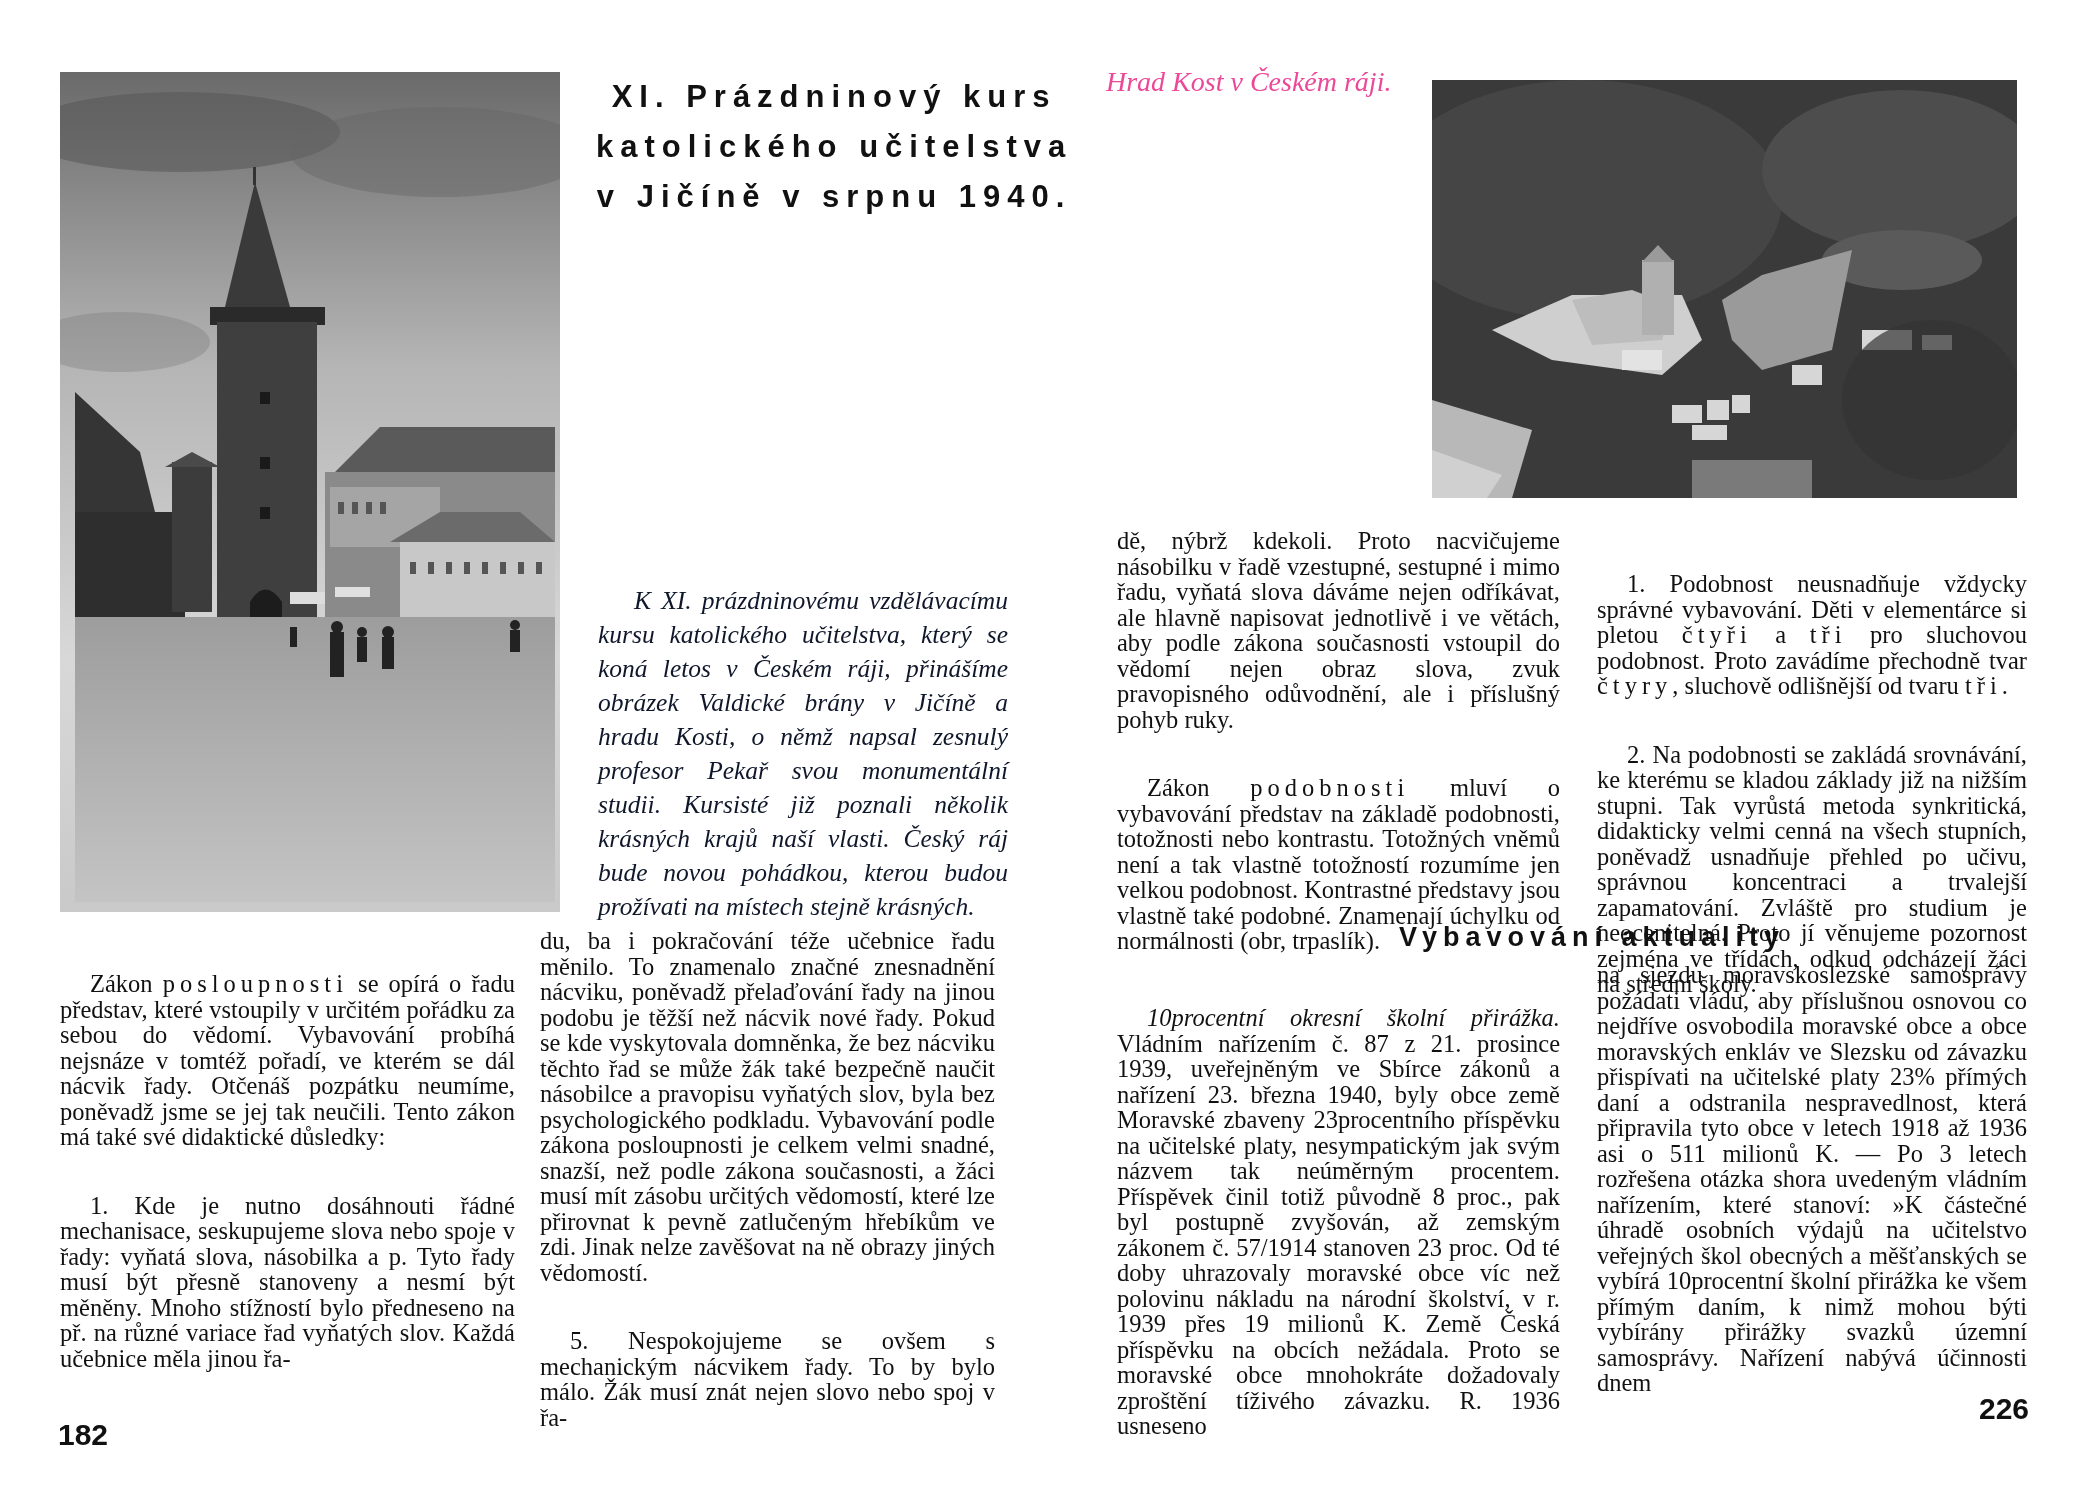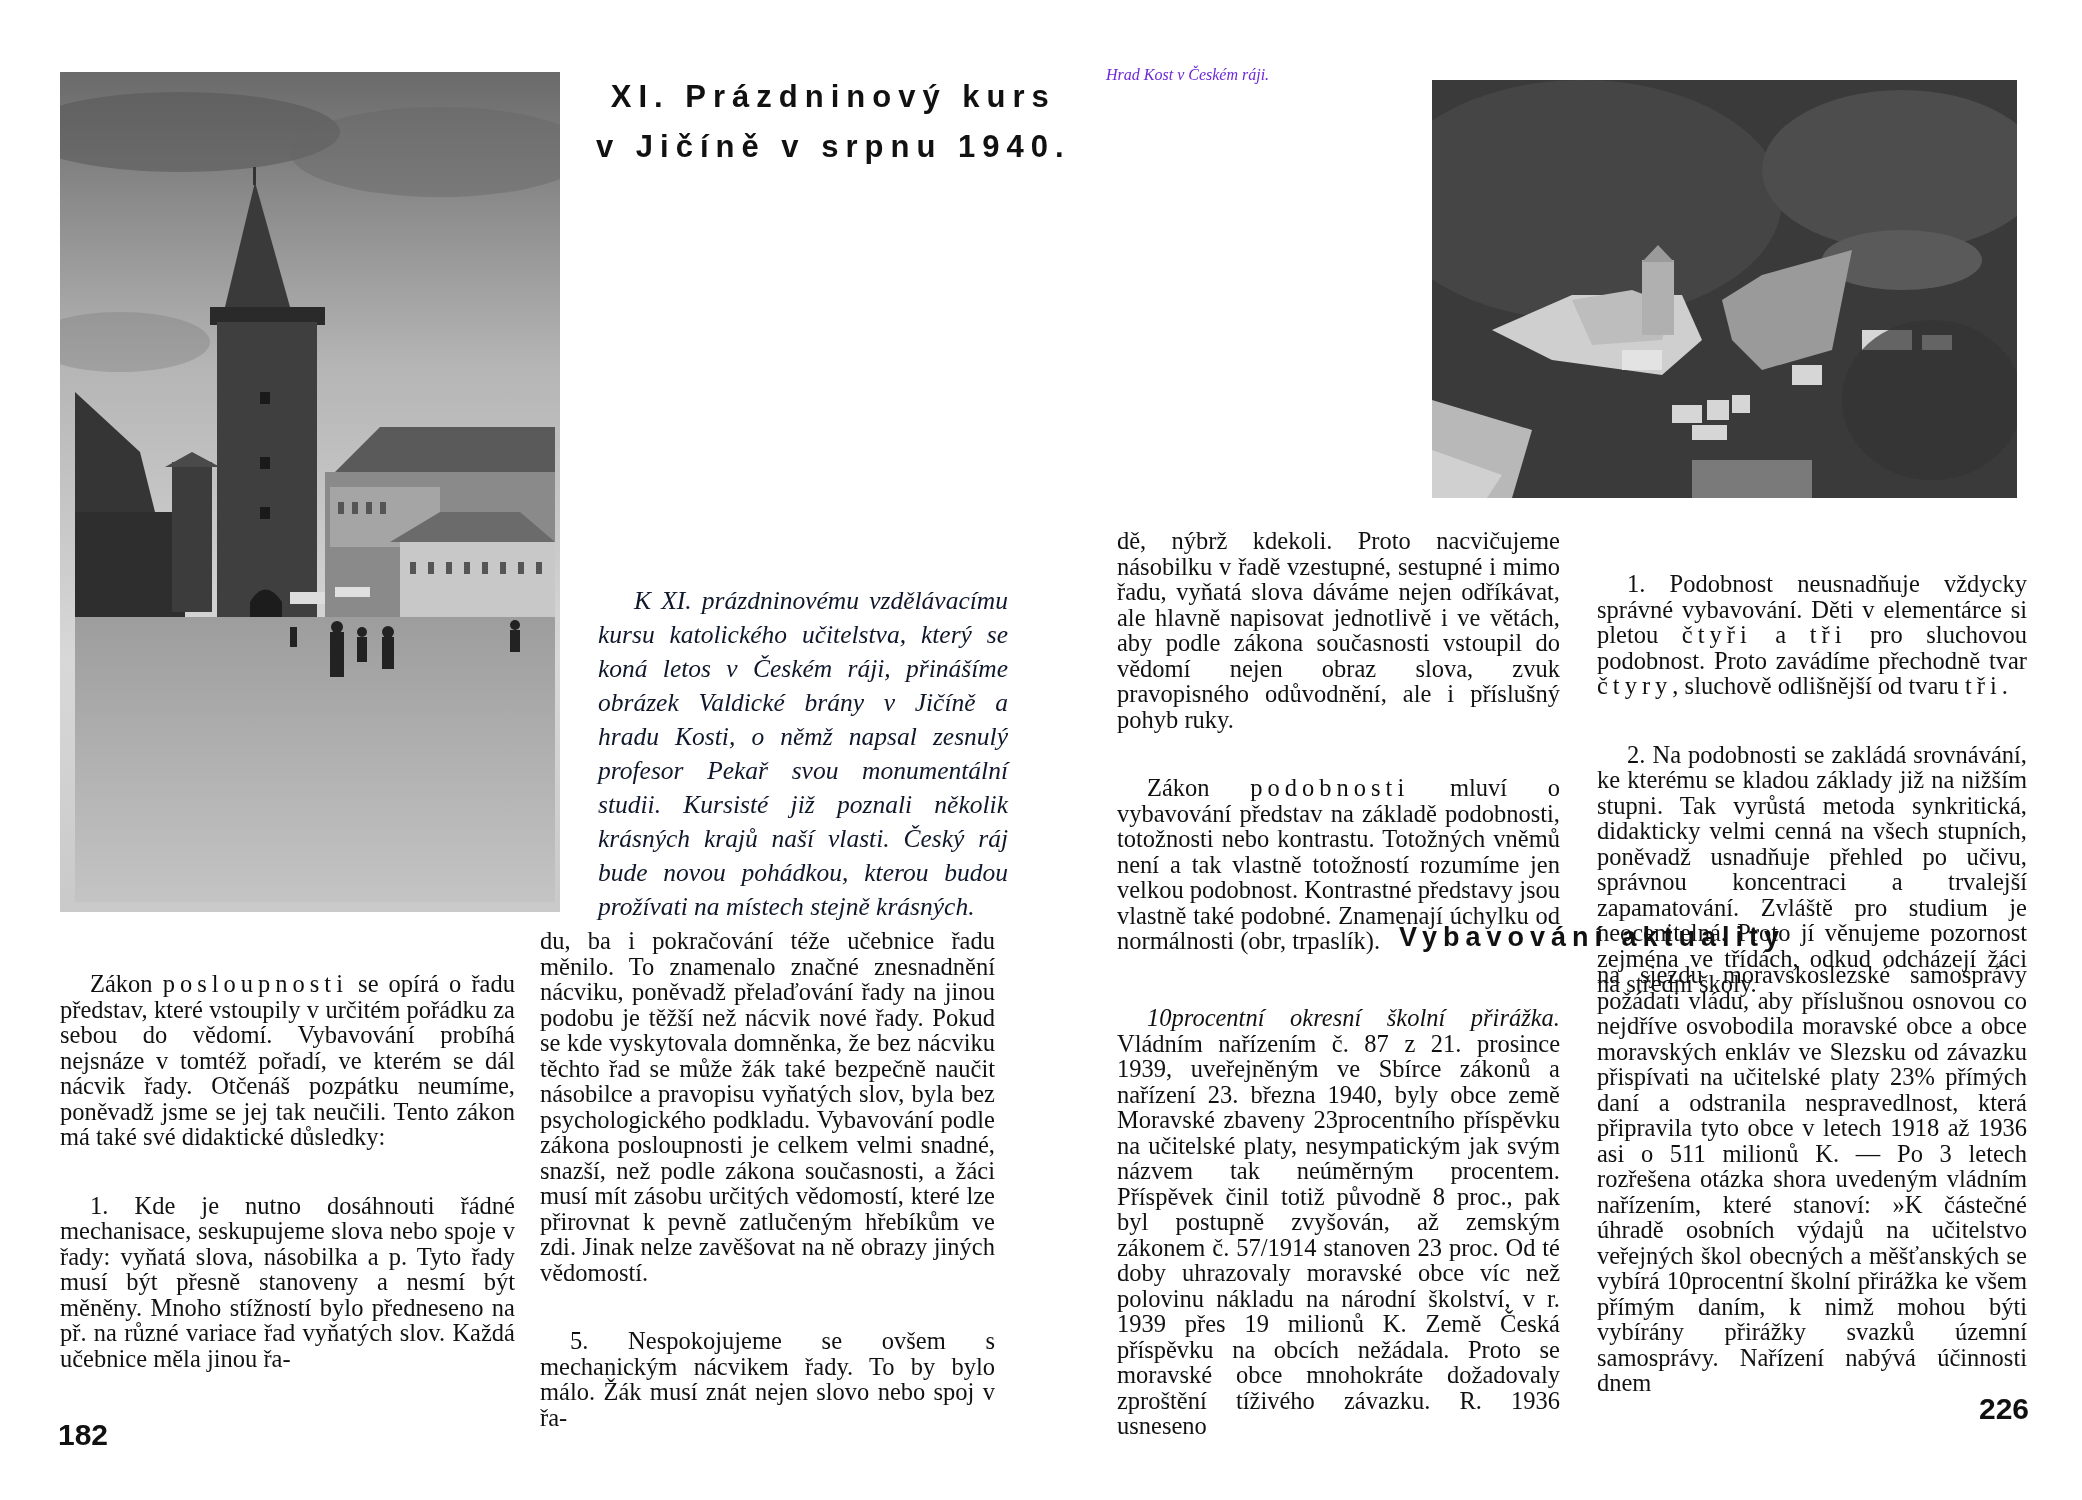--- a/index.html
+++ b/index.html
@@ -27,21 +27,21 @@
   .spaced { letter-spacing: 5px; }
   .it { font-style: italic; }
 
   .pagenum { position: absolute; font-family: "Liberation Sans", "DejaVu Sans", sans-serif;
              font-weight: bold; font-size: 30px; color: #111; }
 
   .section-title { position: absolute; font-family: "Liberation Sans", "DejaVu Sans", sans-serif;
                    font-weight: bold; font-size: 27px; letter-spacing: 6px; color: #111; white-space: nowrap; }
 
   .photo-caption { position: absolute; font-family: "Liberation Serif", "DejaVu Serif", serif;
-                   font-style: italic; font-size: 16px; color: #6d28d9; white-space: nowrap; }
+                   font-style: italic; font-size: 28px; color: #ec4899; white-space: nowrap; }
 </style>
 </head>
 <body>
 
 <div class="page" id="page-left">
 
   <div class="photo" style="left:60px; top:72px; width:500px; height:840px;">
     <svg viewBox="0 0 500 840" preserveAspectRatio="none">
       <defs>
         <linearGradient id="sky" x1="0" y1="0" x2="0" y2="1">
@@ -108,20 +108,21 @@
           <circle cx="328" cy="560" r="6"></circle>
         <rect x="450" y="558" width="10" height="22"></rect>
           <circle cx="455" cy="553" r="5"></circle>
         <rect x="230" y="555" width="7" height="20"></rect>
       </g>
     </svg>
   </div>
 
   <div class="headline" style="left:596px; top:72px;text-align:center;">
     <div>XI. Prázdninový kurs</div>
+    <div>katolického učitelstva</div>
     <div>v Jičíně v srpnu 1940.</div>
   </div>
 
   <div class="caption" style="left:598px; top:584px; width:410px;">
     <p>K XI. prázdninovému vzdělávacímu kursu katolického učitelstva, který se koná letos v Českém ráji, přinášíme obrázek Valdické brány v Jičíně a hradu Kosti, o němž napsal zesnulý profesor Pekař svou monumentální studii. Kursisté již poznali několik krásných krajů naší vlasti. Český ráj bude novou pohádkou, kterou budou prožívati na místech stejně krásných.</p>
   </div>
 
   <div class="col" style="left:60px; top:928px; width:455px;">
     <p class="ind"><span>Zákon </span><span class="spaced">posloupnosti</span><span> se opírá o řadu představ, které vstoupily v určitém pořádku za sebou do vědomí. Vybavování probíhá nejsnáze v tomtéž pořadí, ve kterém se dál nácvik řady. Otčenáš pozpátku neumíme, poněvadž jsme se jej tak neučili. Tento zákon má také své didaktické důsledky:</span></p>
     <p class="ind">1. Kde je nutno dosáhnouti řádné mechanisace, seskupujeme slova nebo spoje v řady: vyňatá slova, násobilka a p. Tyto řady musí být přesně stanoveny a nesmí být měněny. Mnoho stížností bylo předneseno na př. na různé variace řad vyňatých slov. Každá učebnice měla jinou řa-</p>

